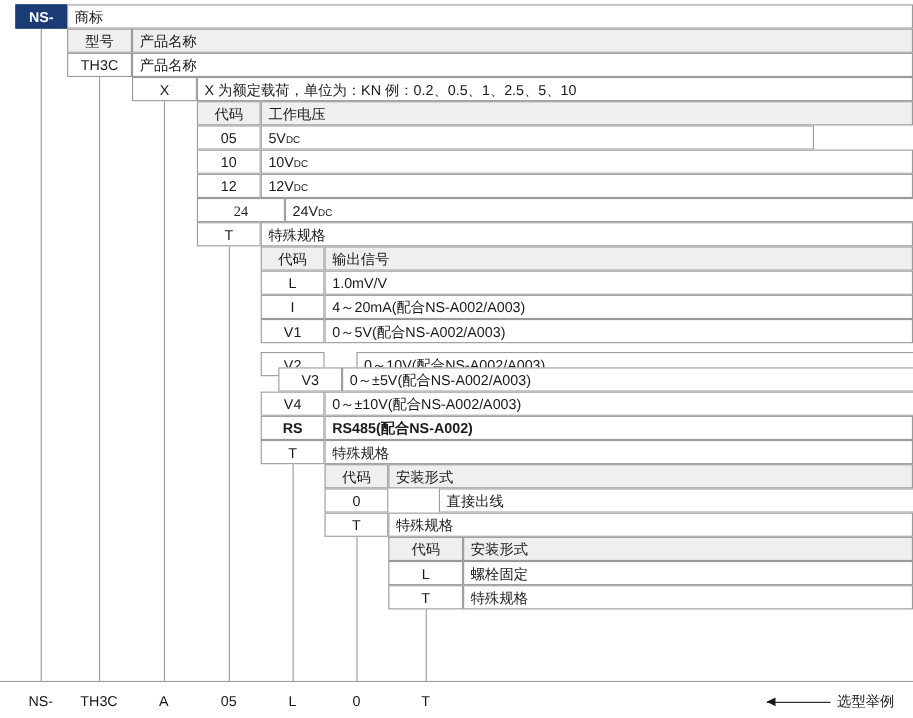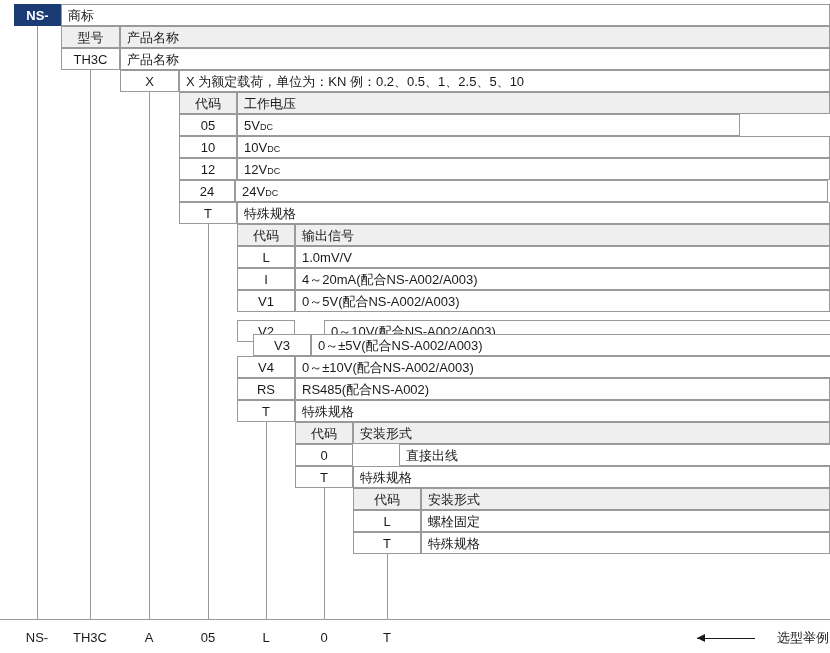--- a/index.html
+++ b/index.html
@@ -160,21 +160,21 @@
 
   <div class="row" style="left:179px; top:158px;">
     <div class="cell code" style="width:58px;">12</div>
     <div class="cell desc" style="width:593px;">
         <span class="unitcell">12V</span>
         <span class="sub">DC</span>
       </div>
   </div>
 
   <div class="row" style="left:179px; top:180px;">
-    <div class="cell code" style="width:56px;">24</div>
+    <div class="cell code" style="width:80px;font-family:Liberation Serif, serif;">24</div>
     <div class="cell desc" style="width:593px;">
         <span class="unitcell">24V</span>
         <span class="sub">DC</span>
       </div>
   </div>
 
   <div class="row" style="left:179px; top:202px;">
     <div class="cell code" style="width:58px;">T</div>
     <div class="cell desc" style="width:593px;">
         <span class="unitcell">特殊规格</span>
@@ -204,21 +204,21 @@
     <div class="cell desc" style="width:535px;margin-left:29px;">0～10V(配合NS-A002/A003)</div>
   </div>
   <div class="row" style="left:237px; top:334px;margin-left:16px;">
     <div class="cell code" style="width:58px;">V3</div>
     <div class="cell desc" style="width:631px;">0～±5V(配合NS-A002/A003)</div>
   </div>
   <div class="row" style="left:237px; top:356px;">
     <div class="cell code" style="width:58px;">V4</div>
     <div class="cell desc" style="width:543px;">0～±10V(配合NS-A002/A003)</div>
   </div>
-  <div class="row" style="left:237px; top:378px;">
+  <div class="row" style="left:237px; top:378px;font-weight:bold;">
     <div class="cell code" style="width:58px;">RS</div>
     <div class="cell desc" style="width:535px;">RS485(配合NS-A002)</div>
   </div>
   <div class="row" style="left:237px; top:400px;">
     <div class="cell code" style="width:58px;">T</div>
     <div class="cell desc" style="width:535px;">特殊规格</div>
   </div>
 
   <div class="row" style="left:295px; top:422px;">
     <div class="cell code head" style="width:58px;">代码</div>
@@ -259,16 +259,16 @@
   <div class="legend" style="left:14px;  top:630px; width:46px; text-align:center;">NS-</div>
   <div class="legend" style="left:62px;  top:630px; width:56px; text-align:center;">TH3C</div>
   <div class="legend" style="left:126px; top:630px; width:46px; text-align:center;">A</div>
   <div class="legend" style="left:185px; top:630px; width:46px; text-align:center;">05</div>
   <div class="legend" style="left:243px; top:630px; width:46px; text-align:center;">L</div>
   <div class="legend" style="left:301px; top:630px; width:46px; text-align:center;">0</div>
   <div class="legend" style="left:364px; top:630px; width:46px; text-align:center;">T</div>
 
   <div class="arrowwrap" style="left:697px; top:629px;">
     <div class="arrowline"></div>
-    <div class="legend" style="position:relative; left:16px; top:0;">选型举例</div>
+    <div class="legend" style="position:relative; left:0; top:0;">选型举例</div>
   </div>
 
 </div>
 
 </body></html>

